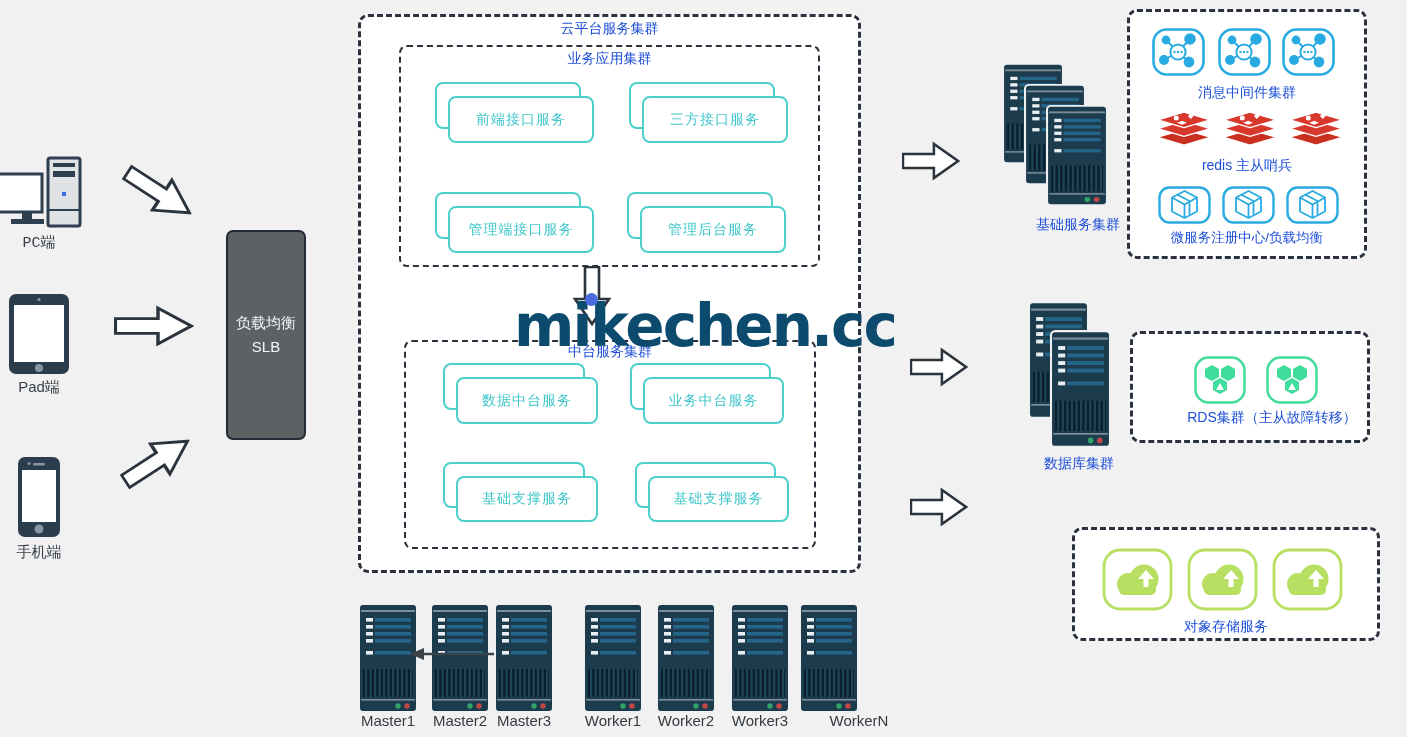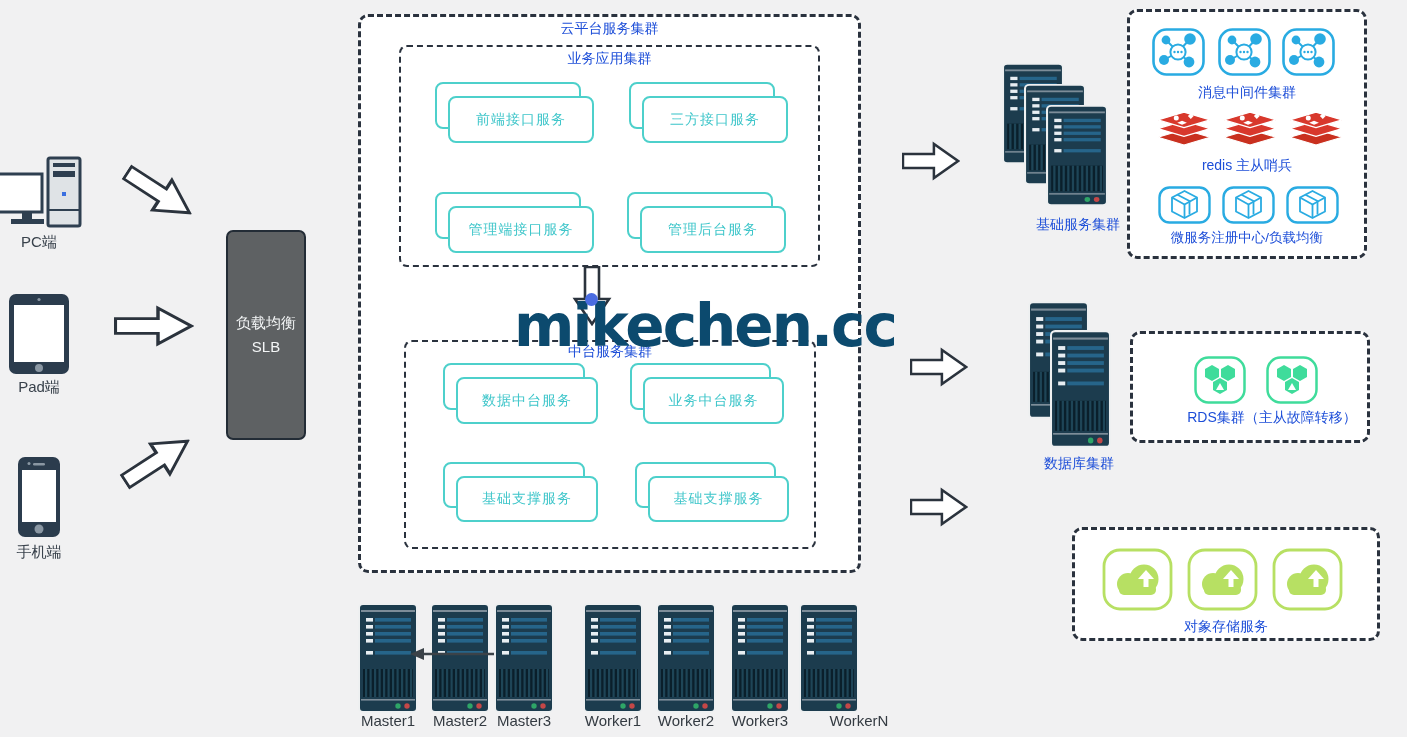--- a/index.html
+++ b/index.html
@@ -125,21 +125,21 @@
       <rect x="64" y="8" width="32" height="68" rx="2" fill="#dfe3e6" stroke="#2e3f50" stroke-width="3"></rect>
       <rect x="69" y="13" width="22" height="4" fill="#2e3f50"></rect>
       <rect x="69" y="21" width="22" height="6" fill="#2e3f50"></rect>
       <rect x="78" y="42" width="4" height="4" fill="#3a6fe0"></rect>
       <line x1="64" y1="60" x2="96" y2="60" stroke="#2e3f50" stroke-width="2"></line>
       <rect x="-6" y="24" width="64" height="38" fill="#ffffff" stroke="#2e3f50" stroke-width="3"></rect>
       <rect x="38" y="62" width="10" height="7" fill="#2e3f50"></rect>
       <rect x="27" y="69" width="33" height="5" fill="#2e3f50"></rect>
     </svg>
   </div>
-  <div class="lbl" style="left:8px;top:233px;width:62px;">PC端</div>
+  <div class="lbl" style="left:8px;top:233px;width:62px;font-family:Liberation Mono, monospace;">PC端</div>
 
   <div class="abs" style="left:8px;top:293px;width:62px;height:82px;">
     <svg class="fit" viewBox="0 0 62 82">
       <rect x="1" y="1" width="60" height="80" rx="7" fill="#2b3c4d"></rect>
       <rect x="6" y="12" width="50" height="57" fill="#ffffff"></rect>
       <circle cx="31" cy="6.5" r="1.6" fill="#8a97a3"></circle>
       <circle cx="31" cy="75" r="4" fill="#8a97a3"></circle>
     </svg>
   </div>
   <div class="lbl" style="left:6px;top:378px;width:66px;">Pad端</div>

